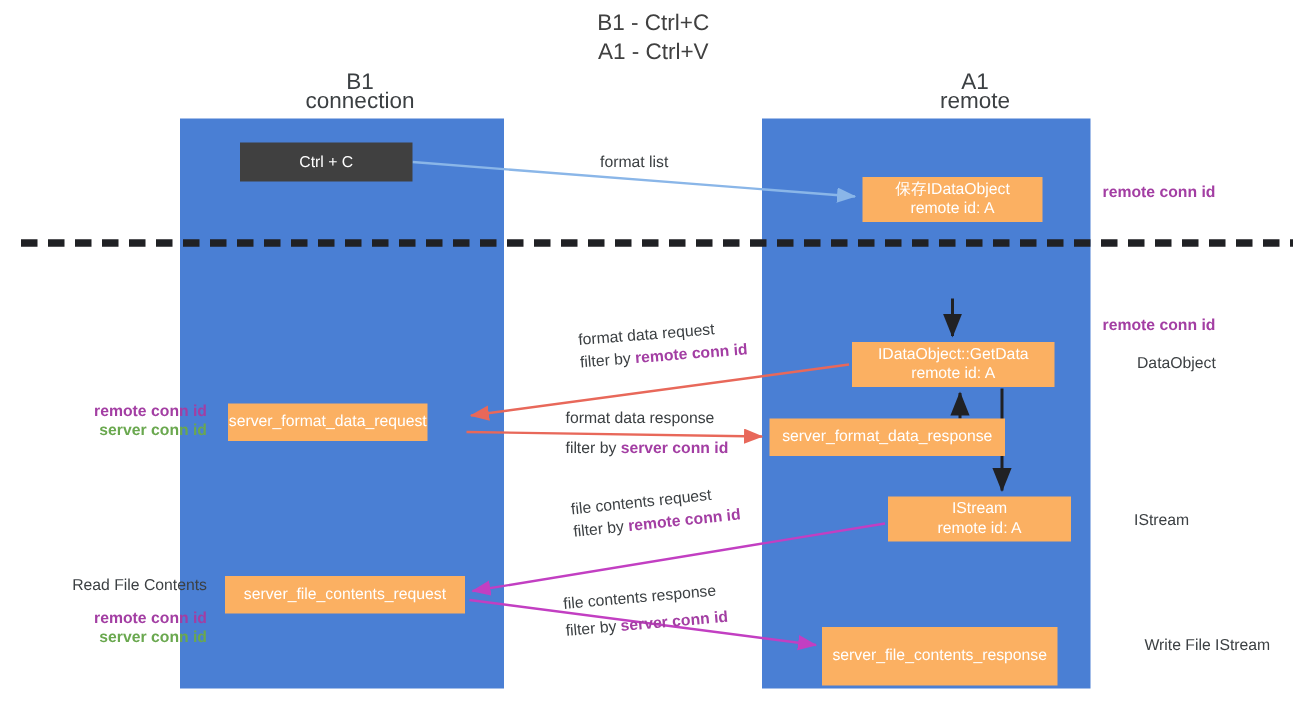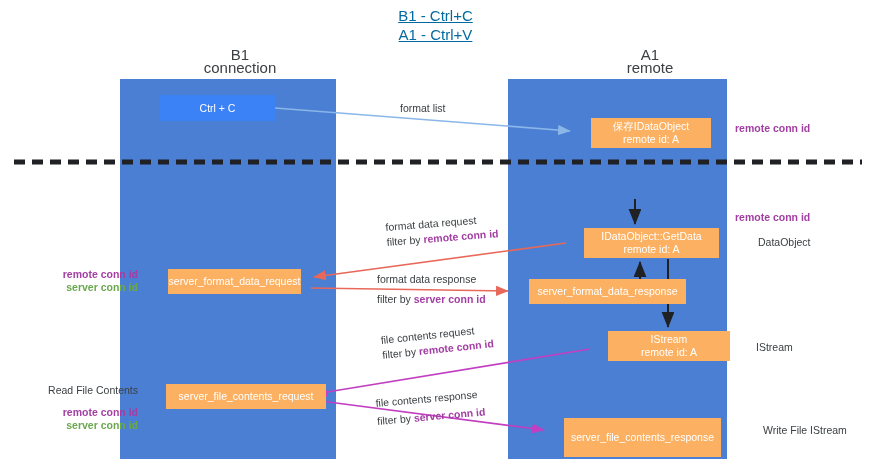--- a/index.html
+++ b/index.html
@@ -11,23 +11,22 @@
   }
   #stage{position:absolute;left:0;top:0;width:871px;height:467px;}
 
   .layer-svg{position:absolute;left:0;top:0;width:871px;height:467px;}
   .layer-dom{position:absolute;left:0;top:0;width:871px;height:467px;pointer-events:none;}
   .layer-dom > *{pointer-events:auto;}
 
   
   .title{
     position:absolute;left:0;top:6px;width:871px;
-    text-align:center;color:#0369a1;font-size:15px;line-height:19px;
+    text-align:center;color:#404040;font-size:15px;line-height:19px;
     white-space:pre-line;
-    text-decoration:underline;
   }
 
   
   .colhead{
     position:absolute;text-align:center;color:#3c4043;
     font-size:15px;line-height:13px;white-space:pre-line;
   }
   #head-b1{left:140px;top:48px;width:200px;}
   #head-a1{left:550px;top:48px;width:200px;}
 
@@ -36,23 +35,23 @@
   #lane-b1{left:120px;top:79px;width:216px;height:380px;}
   #lane-a1{left:508px;top:79px;width:219px;height:380px;}
 
   
   .node{
     position:absolute;box-sizing:border-box;
     display:flex;flex-direction:column;align-items:center;justify-content:center;
     color:#ffffff;font-size:10.5px;line-height:13px;text-align:center;
     white-space:pre-line;padding:2px 4px;
   }
-  .node.green{background:#3b82f6;}
+  .node.green{background:#404040;}
   .node.orange{background:#fbb košík;}
-  .node.orange{background:#fbb062;margin-left:16px;}
+  .node.orange{background:#fbb062;}
 
   #n-ctrlc{left:160px;top:95px;width:115px;height:26px;}
   #n-idataobject{left:575px;top:118px;width:120px;height:30px;}
   #n-ctrlv{left:578px;top:172px;width:115px;height:26px;}
   #n-getdata{left:568px;top:228px;width:135px;height:30px;}
   #n-sfdreq{left:152px;top:269px;width:133px;height:25px;}
   #n-sfdresp{left:513px;top:279px;width:157px;height:25px;}
   #n-istream{left:592px;top:331px;width:122px;height:30px;}
   #n-sfcreq{left:150px;top:384px;width:160px;height:25px;}
   #n-sfcresp{left:548px;top:418px;width:157px;height:39px;}

